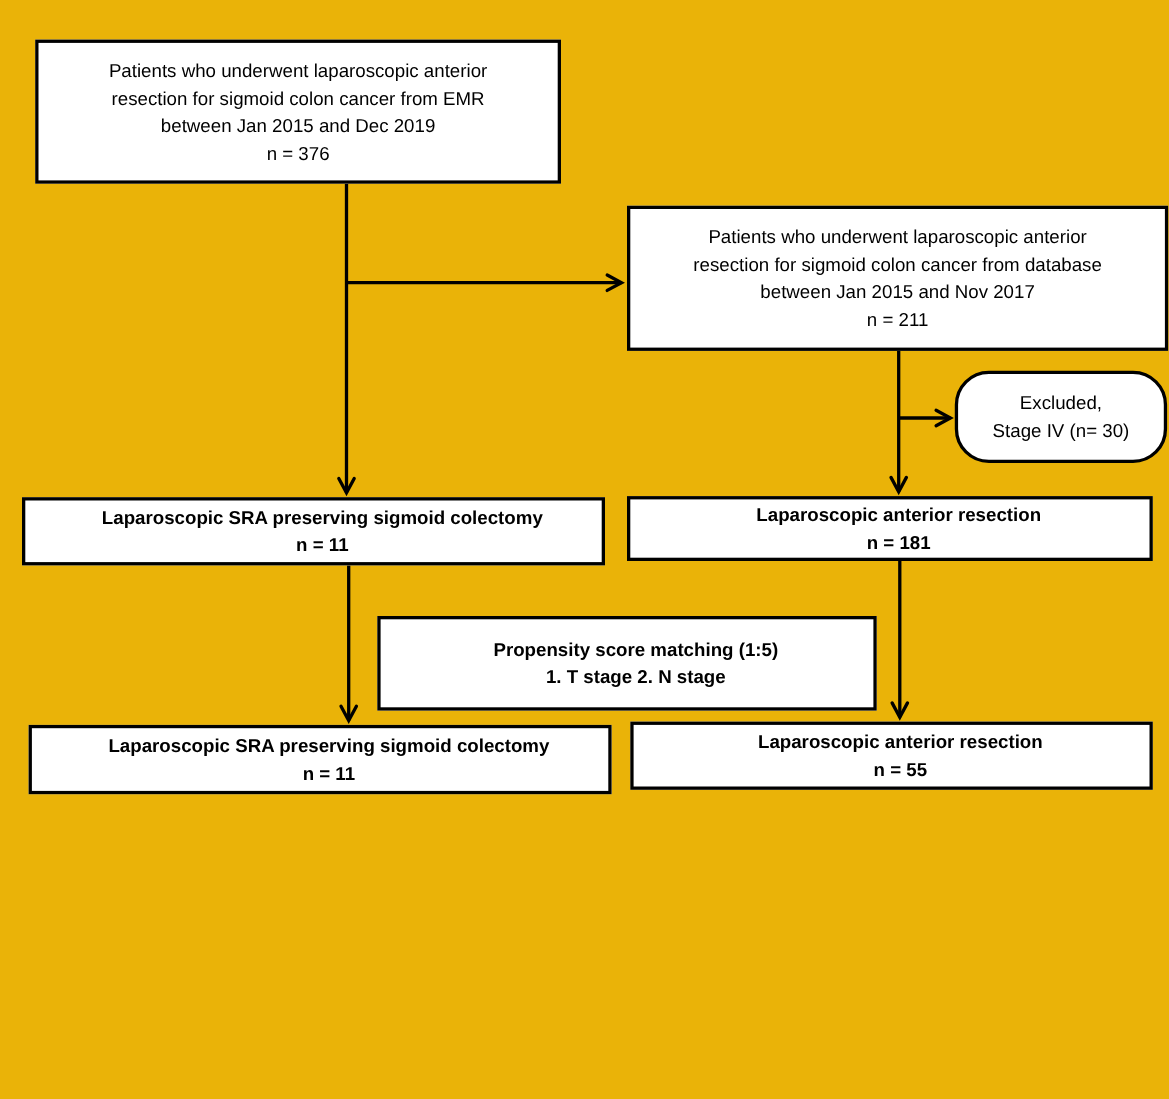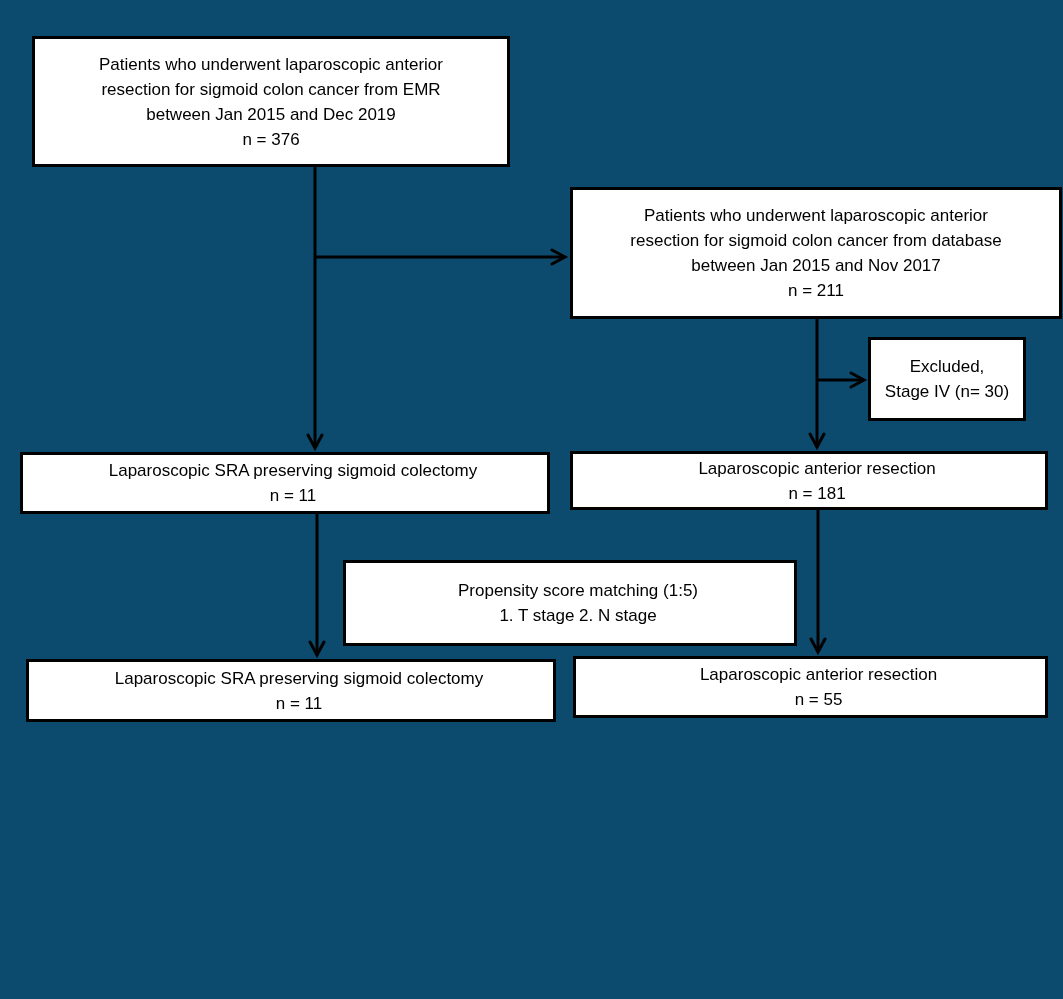--- a/index.html
+++ b/index.html
@@ -4,21 +4,21 @@
 <style>
   html, body {
     margin: 0;
     padding: 0;
     background: #ffffff;
   }
   .canvas {
     position: relative;
     width: 1063px;
     height: 999px;
-    background: #0c4a6e;
+    background: #eab308;
     font-family: "Liberation Sans", sans-serif;
     color: #000000;
     overflow: hidden;
   }
   .arrows {
     position: absolute;
     left: 0;
     top: 0;
     width: 1063px;
     height: 999px;
@@ -34,27 +34,27 @@
     justify-content: center;
     text-align: center;
   }
   .box-text {
     white-space: pre-line;
     font-size: 17px;
     line-height: 25px;
     color: #000000;
   }
   .bold .box-text {
-    font-weight: normal;
+    font-weight: bold;
     margin-left: 16px;
   }
   
   .b-emr      { left: 32px;  top: 36px;  width: 478px; height: 131px; }
   .b-db       { left: 570px; top: 187px; width: 492px; height: 132px; }
-  .b-excl     { left: 868px; top: 337px; width: 158px; height: 84px;  }
+  .b-excl     { left: 868px; top: 337px; width: 193px; height: 84px; border-radius: 31px;  }
   .b-sra      { left: 20px;  top: 452px; width: 530px; height: 62px;  }
   .b-lar      { left: 570px; top: 451px; width: 478px; height: 59px;  }
   .b-psm      { left: 343px; top: 560px; width: 454px; height: 86px;  }
   .b-sra2     { left: 26px;  top: 659px; width: 530px; height: 63px;  }
   .b-lar2     { left: 573px; top: 656px; width: 475px; height: 62px;  }
 </style>
 </head>
 <body>
 
 <div class="canvas">

